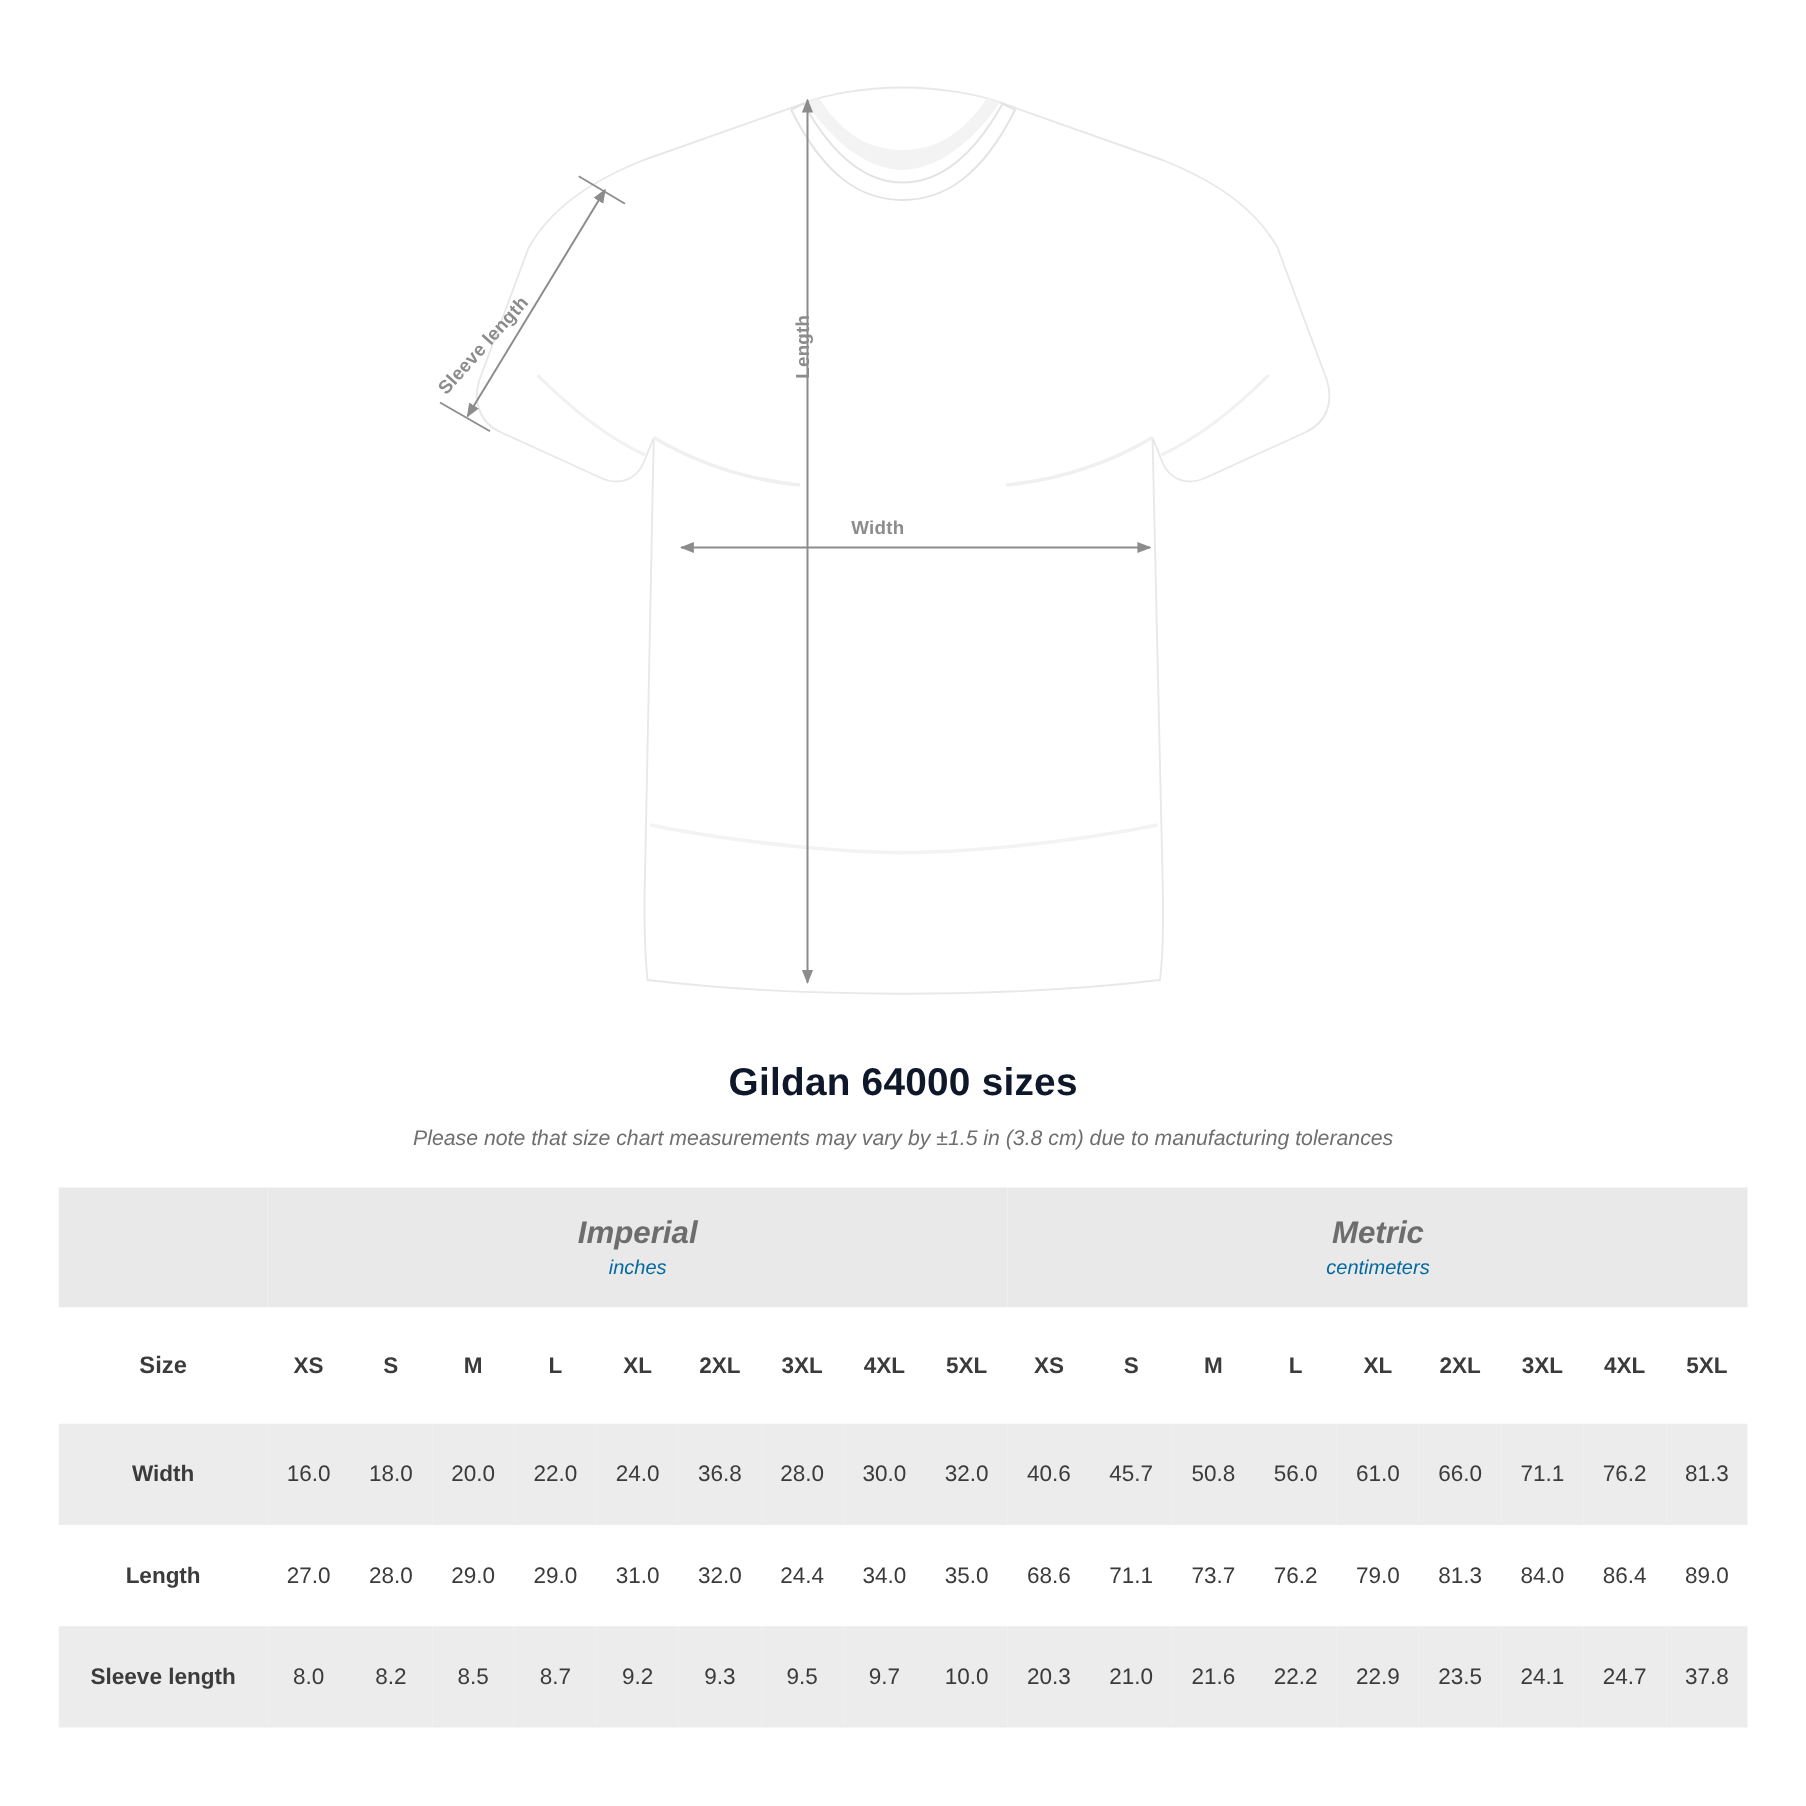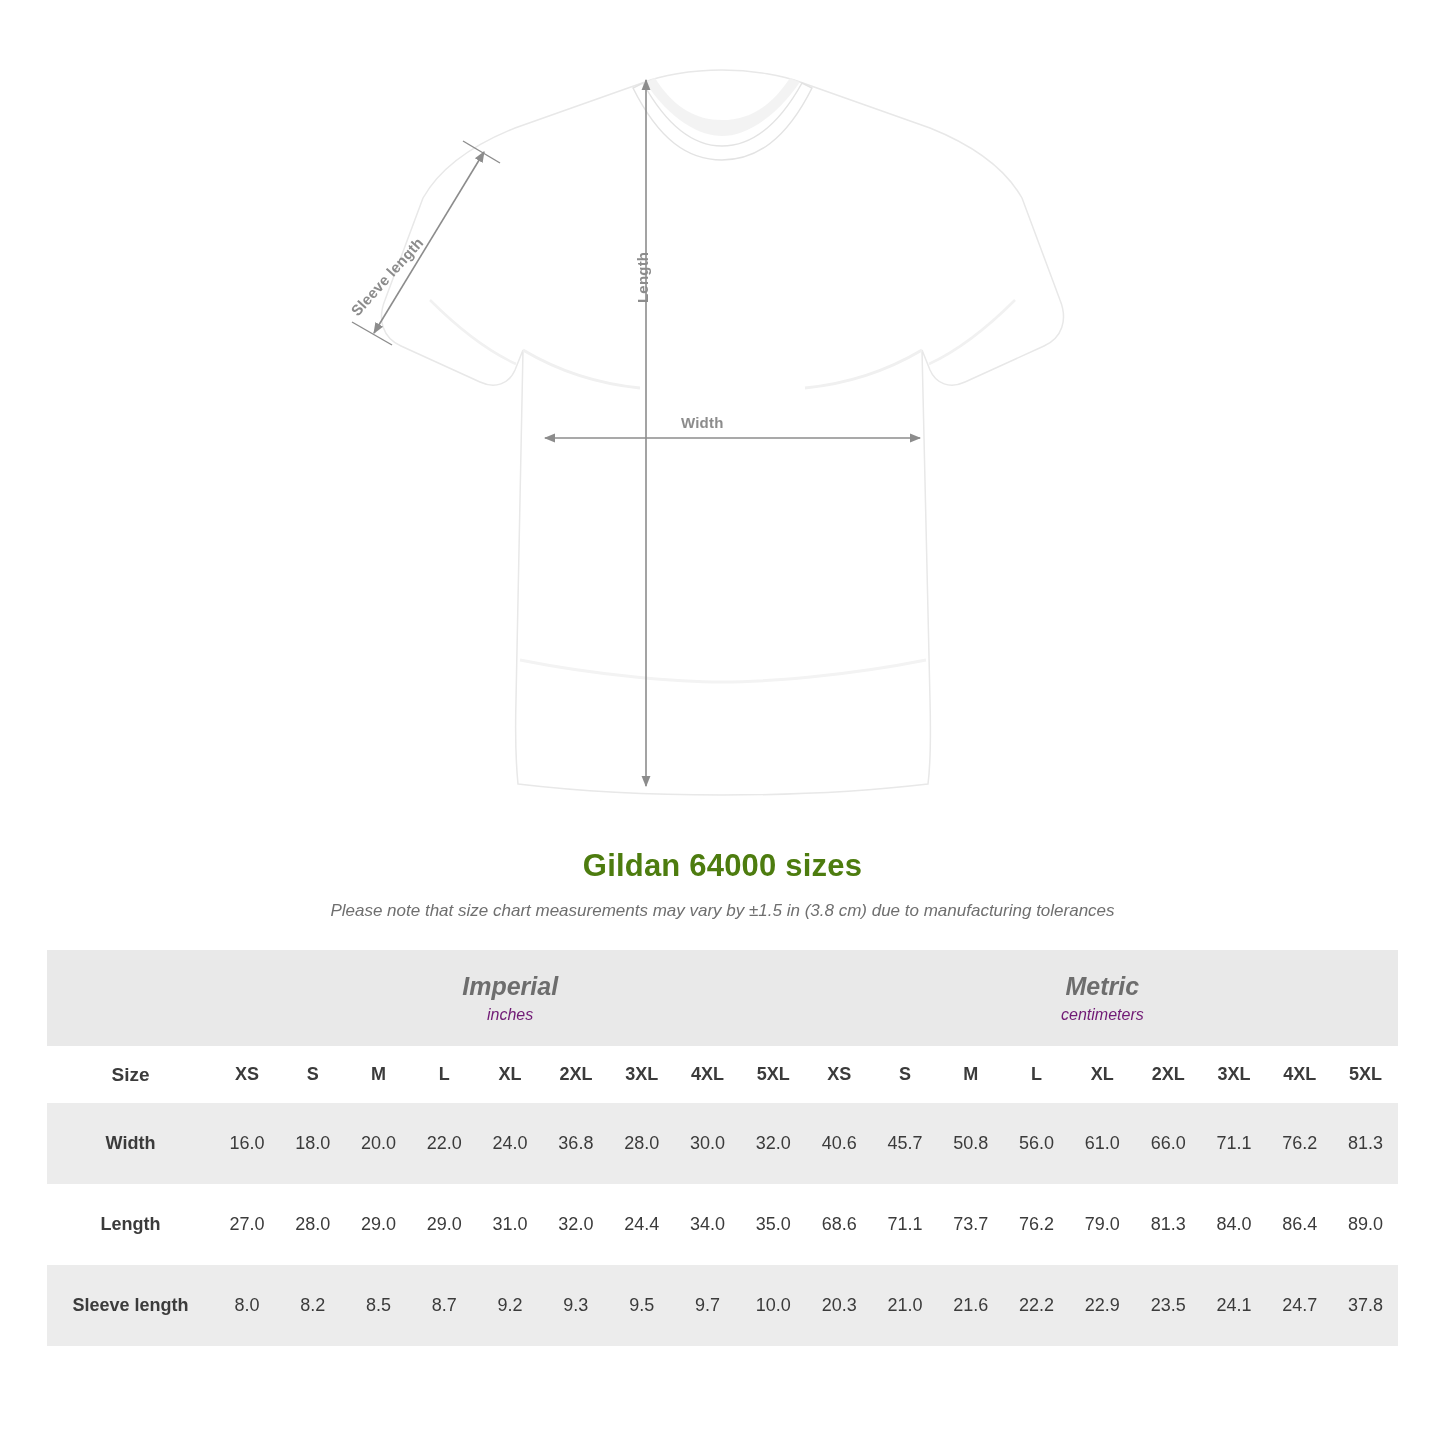--- a/index.html
+++ b/index.html
@@ -60,21 +60,21 @@
   }
 
   
   .title-block {
     text-align: center;
     margin-top: 18px;
   }
   .chart-title {
     font-size: 31px;
     font-weight: bold;
-    color: #4d7c0f;
+    color: #0f172a;
     margin: 16px;
     letter-spacing: 0.2px;
   }
   .chart-note {
     font-size: 17px;
     font-style: italic;
     color: #6f6f6f;
     margin-top: 17px;
   }
 
@@ -104,27 +104,27 @@
   .unit-name {
     font-size: 25px;
     font-style: italic;
     font-weight: bold;
     color: #6d6d6d;
     line-height: 1.15;
   }
   .unit-sub {
     font-size: 16px;
     font-style: italic;
-    color: #701a75;
+    color: #0369a1;
     margin-top: 5px;
   }
 
   .head-row td {
     background: #ffffff;
-    height: 57px;
+    height: 93px;
     vertical-align: middle;
     font-size: 19px;
     font-weight: bold;
     color: #3b3b3b;
   }
   .head-row td.rowhead {
     font-size: 19px;
   }
 
   .data-row td {

